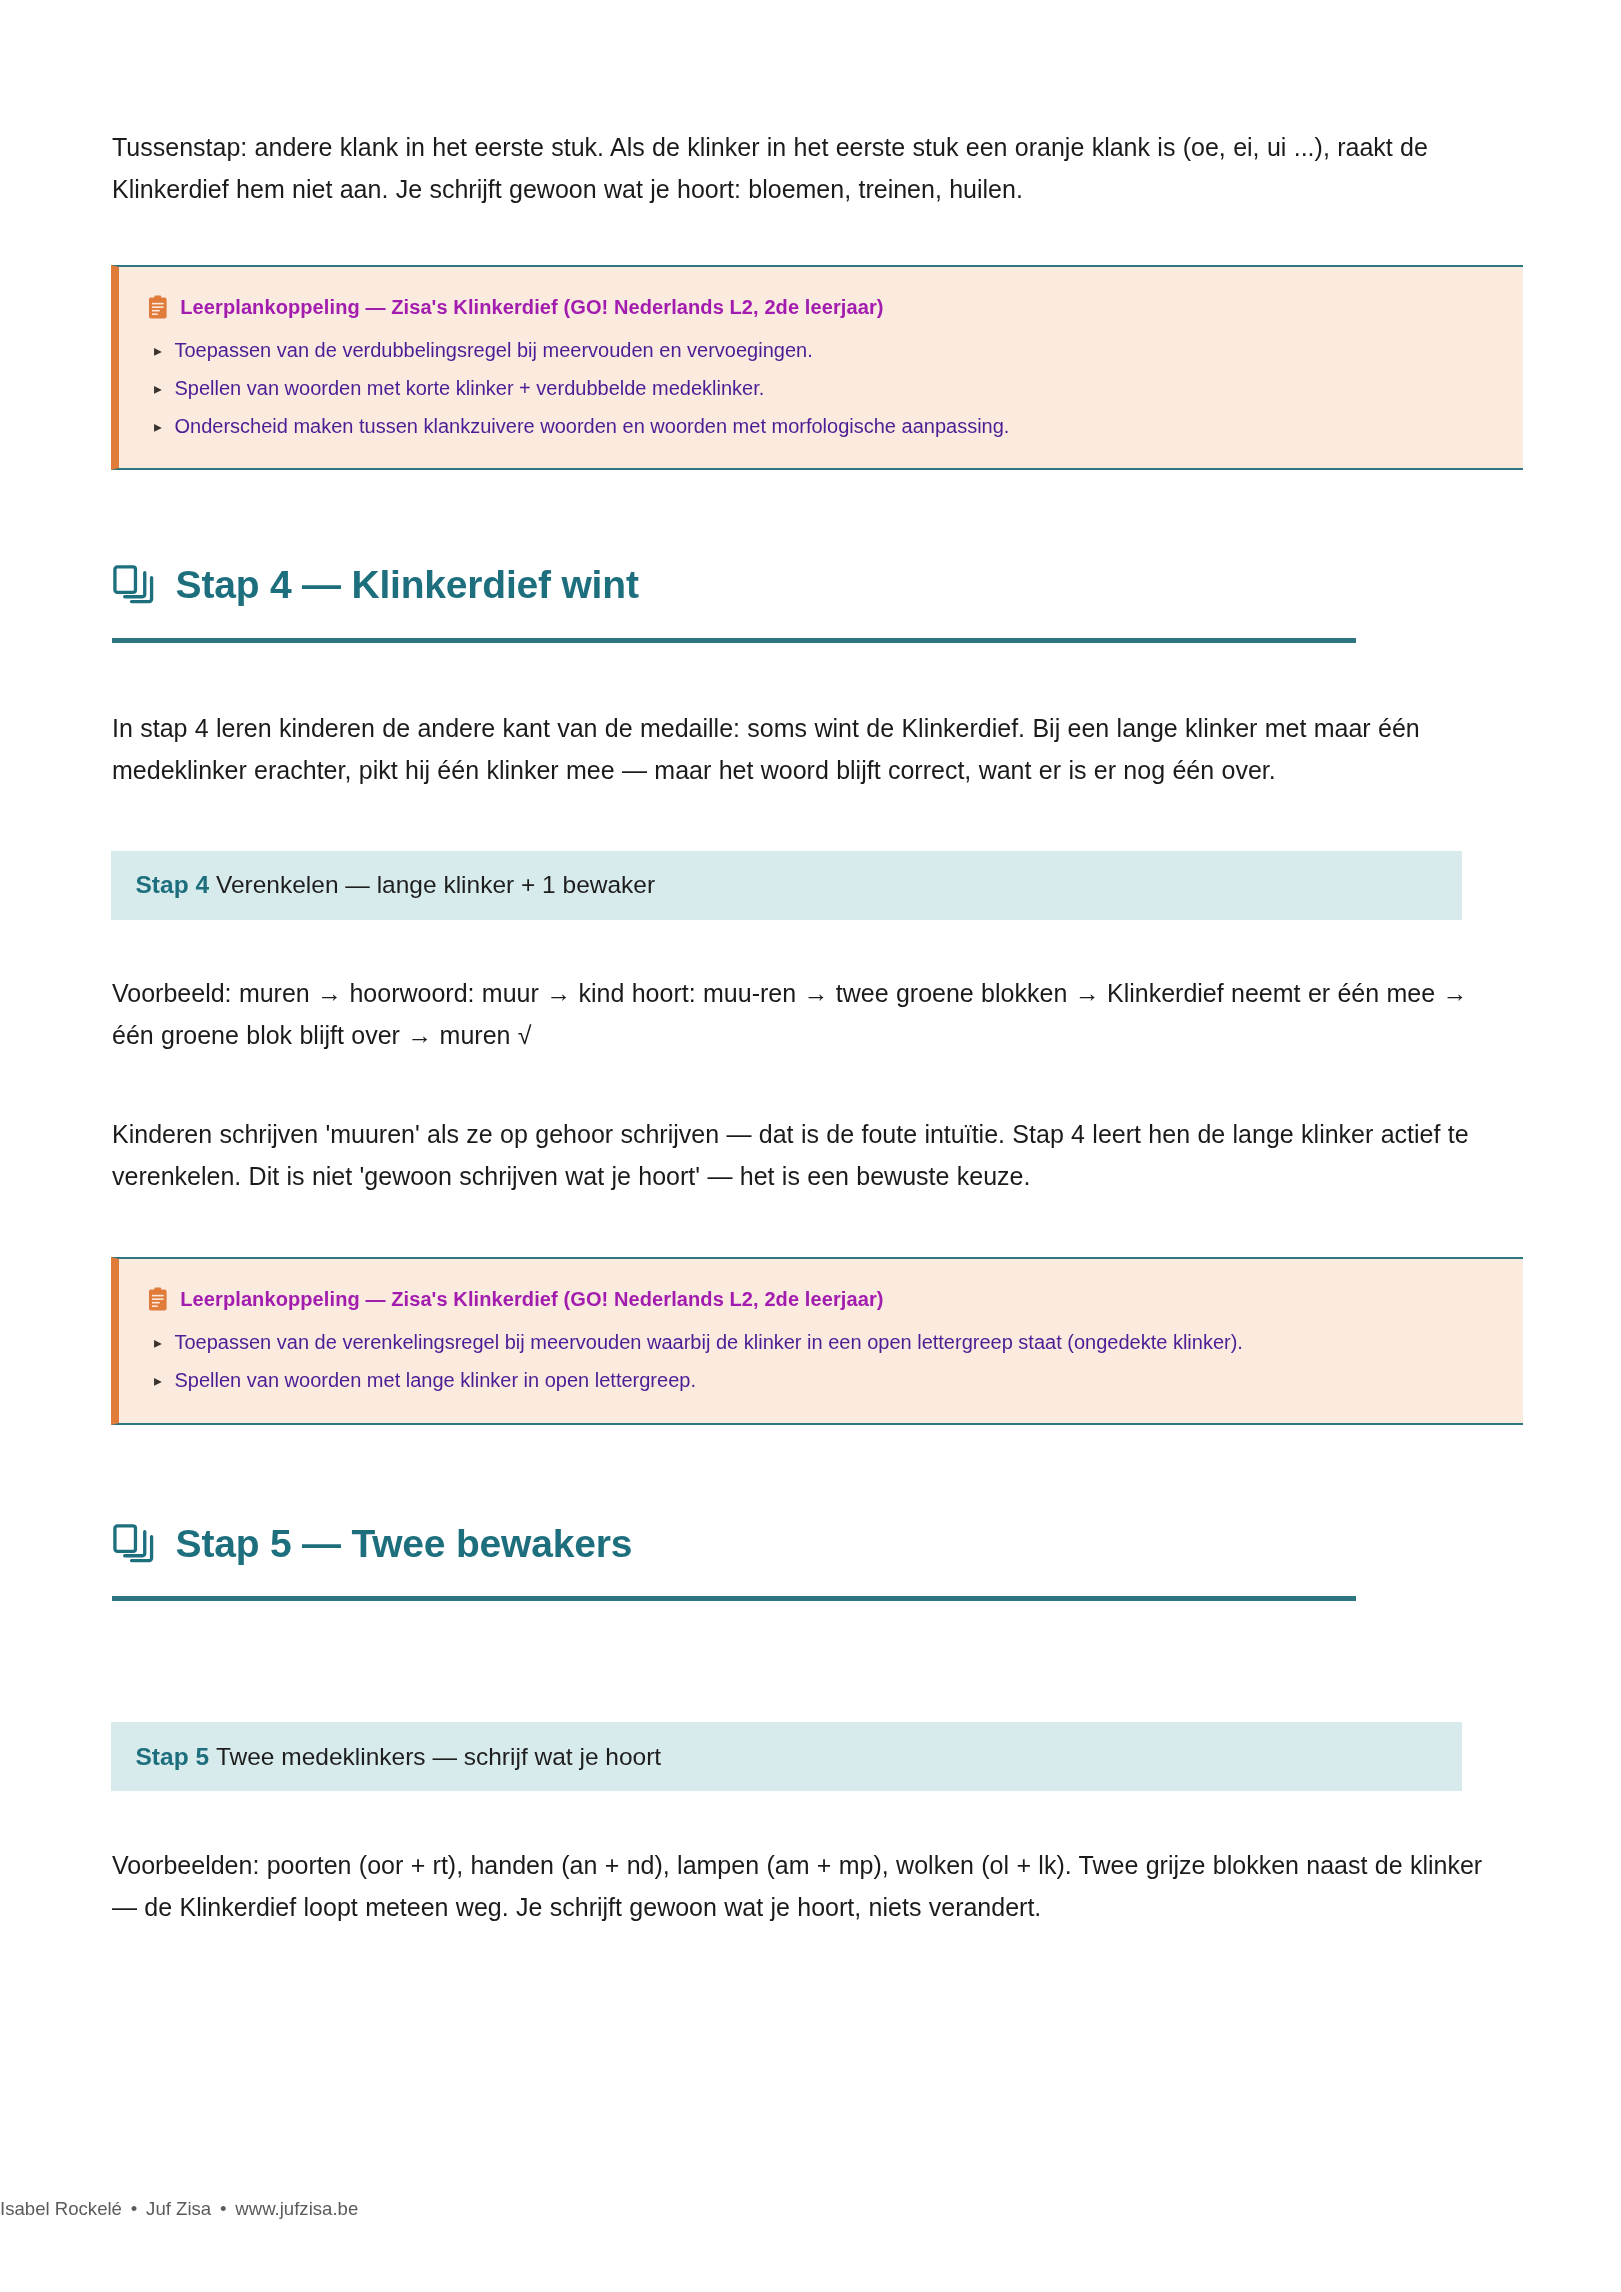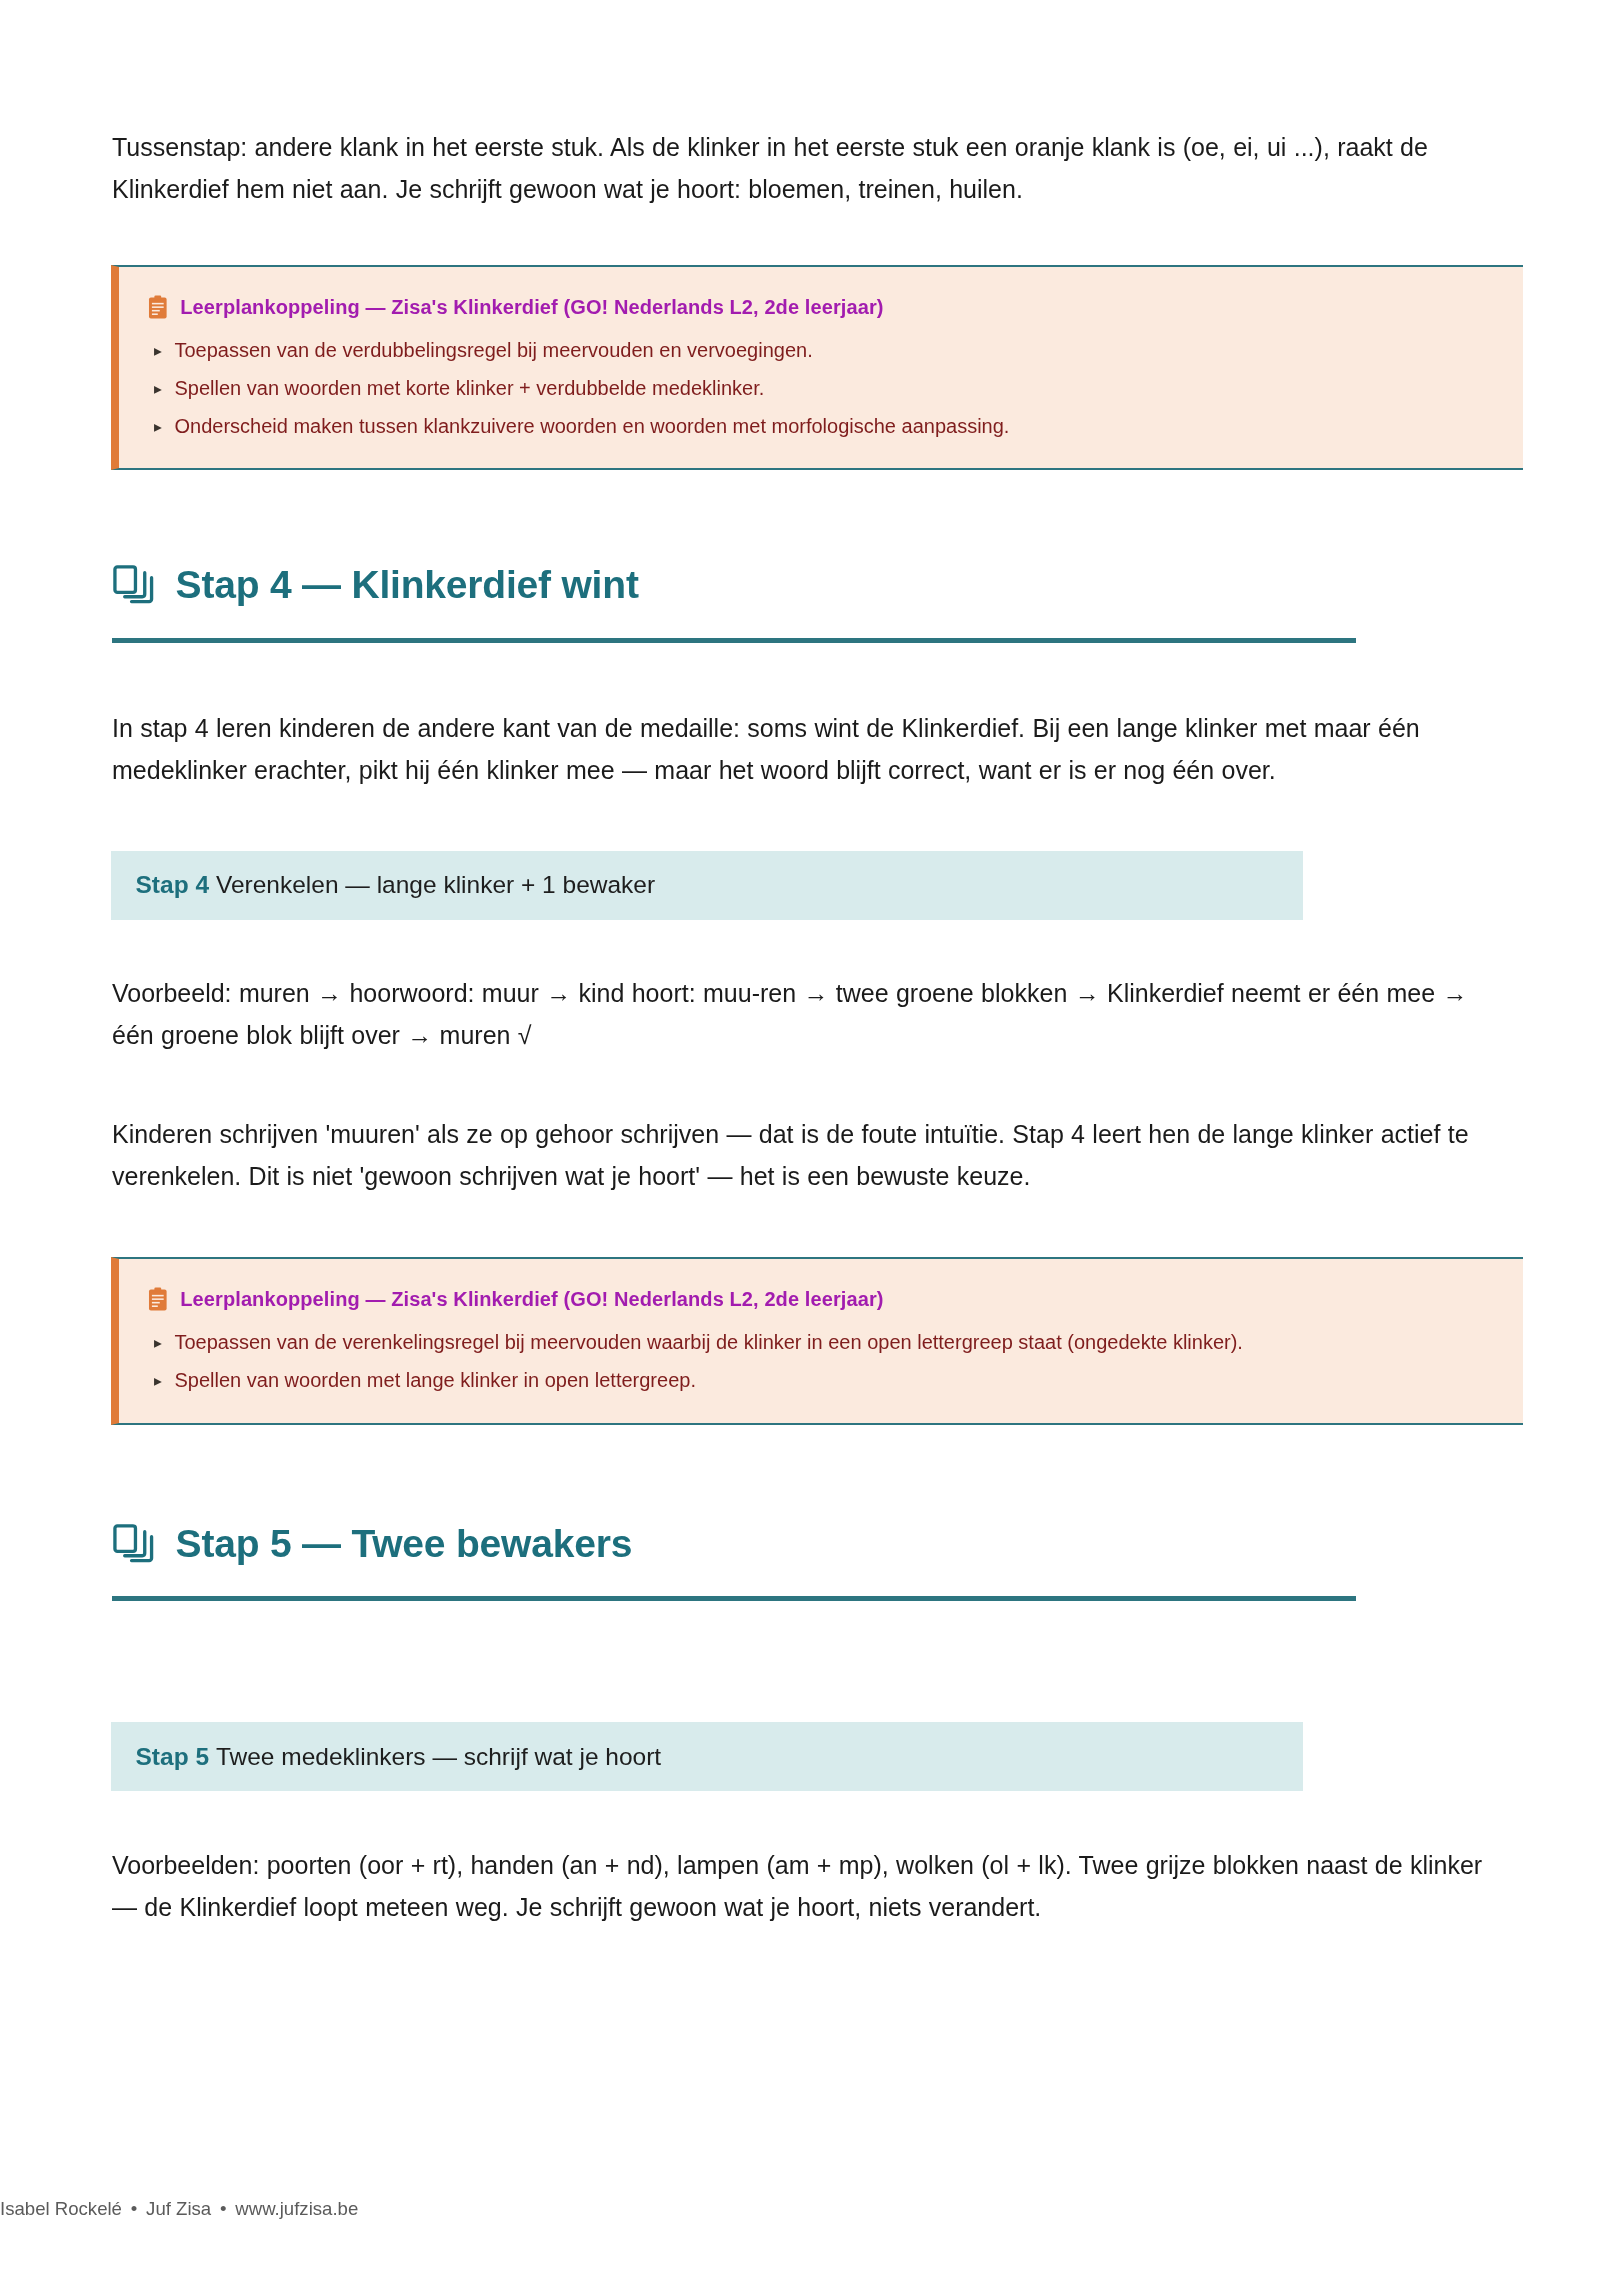--- a/index.html
+++ b/index.html
@@ -72,21 +72,21 @@
   }
   ul.callout-list {
     list-style: none;
     margin: 0;
     padding: 0;
   }
   ul.callout-list li {
     position: relative;
     font-size: 20px;
     line-height: 33px;
-    color: #7f1d1d;
+    color: #4c1d95;
     padding-left: 26.5px;
     margin-bottom: 4.9px;
   }
   ul.callout-list li:last-child { margin-bottom: 0; }
   ul.callout-list li::before {
     content: "\25B8";
     position: absolute;
     left: 5.9px;
     top: 0;
     font-size: 15.7px;
@@ -117,21 +117,21 @@
   .section-rule {
     height: 4.9px;
     background: #2d7580;
     width: 1244px;
     margin-top: 25.5px;
   }
 
   
   .step-bar {
     background: #d8ebec;
-    width: 1192px;
+    width: 1351px;
     box-sizing: border-box;
     padding: 17.6px 24.5px 18.6px 24.5px;
     font-size: 24.5px;
     line-height: 33px;
     color: #1e1e1e;
     margin-left: -1px;
   }
   .step-bar .step-label {
     font-weight: bold;
     color: #1d6f7d;

